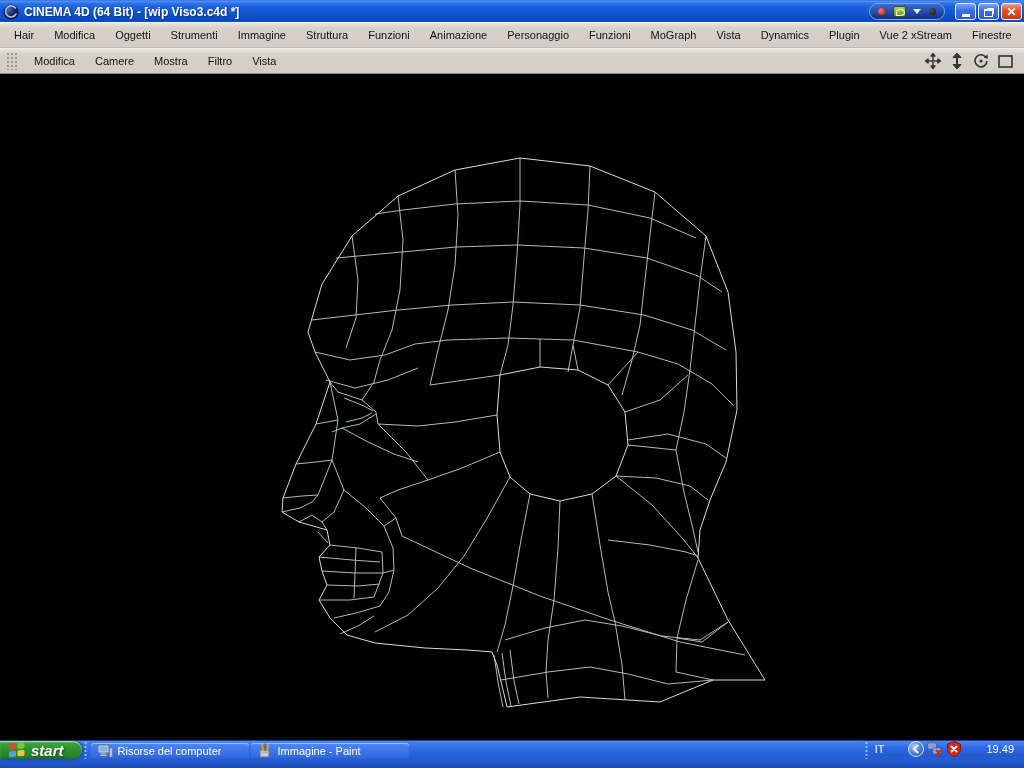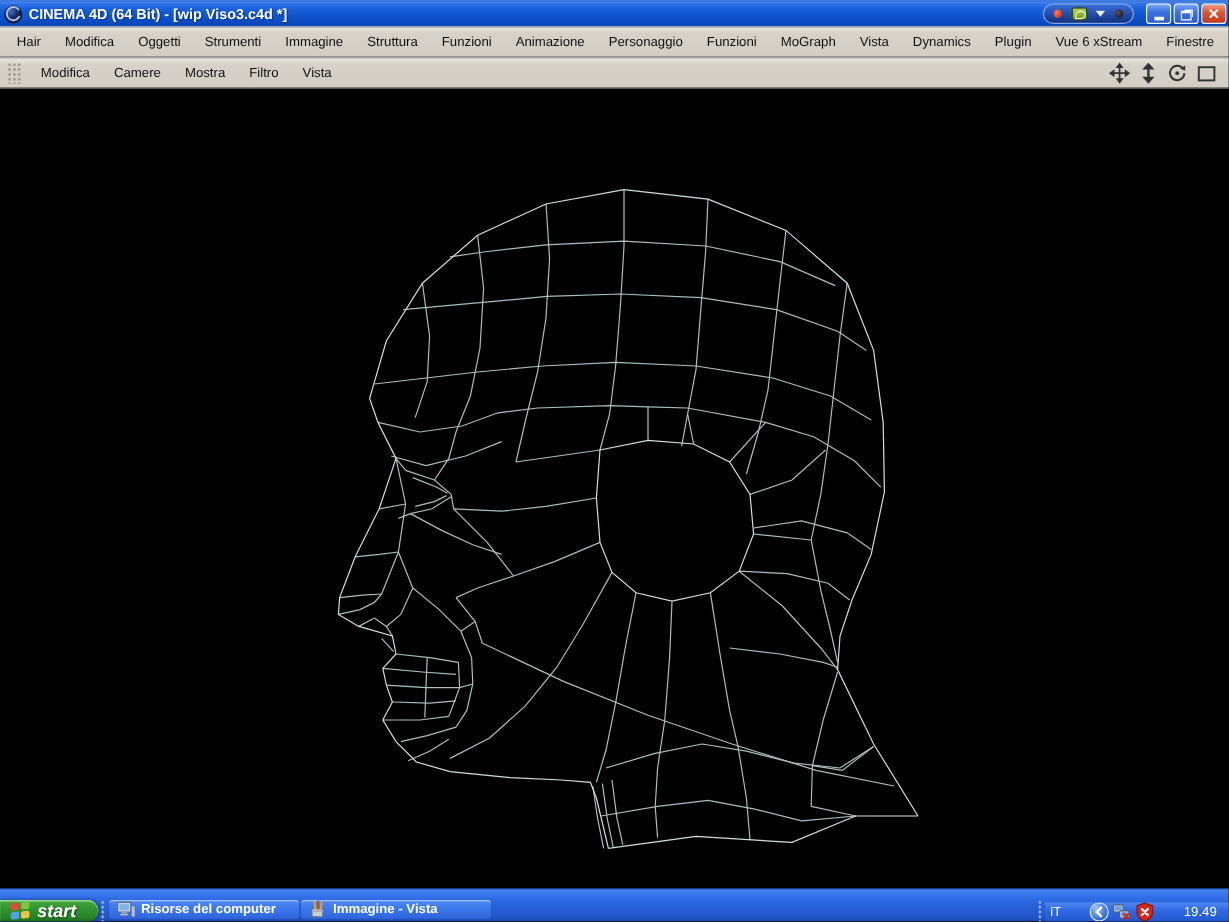--- a/index.html
+++ b/index.html
@@ -45,21 +45,21 @@
     background-size:4px 4px; }
   .nav-icons { display:flex; align-items:center; gap:6px; margin-right:6px; }
   .nav-icon { width:18px; height:18px; display:flex; align-items:center; justify-content:center; }
 
   
   .viewport { flex:1 1 auto; background:#000; position:relative; }
   .viewport svg { display:block; width:1024px; height:666px; }
 
   
   .taskbar {
-    height:28px; flex:0 0 28px; display:flex; align-items:flex-end;
+    height:28px; flex:0 0 28px; display:flex; align-items:flex-start;
     background:linear-gradient(180deg,#5a94f8 0%,#3e7cf0 6%,#2966e0 40%,#2158cc 80%,#1c4cb4 100%);
     border-top:1px solid #11securi 0; border-top:1px solid #123f96;
   }
   .start-btn {
     display:flex; align-items:center; gap:5px; padding:0 18px 0 8px; cursor:pointer;
     background:linear-gradient(180deg,#6abf60 0%,#3fa33a 12%,#2f9230 45%,#278527 80%,#1e6e1f 100%);
     border-radius:0 12px 12px 0; box-shadow:inset 0 1px 1px #a8e0a0, 1px 0 3px rgba(0,0,0,.45);
   }
   .start-label { color:#fff; font-size:15px; font-weight:bold; font-style:italic; text-shadow:1px 1px 2px #1a4d1a; }
   .tb-sep { width:8px; display:flex; align-items:center; justify-content:center; }
@@ -68,21 +68,21 @@
   .task-btn {
     display:flex; align-items:center; gap:5px; width:158px; margin:2px 1px; padding:0 6px;
     border-radius:3px; font-size:11px; color:#fff; cursor:pointer; overflow:hidden; white-space:nowrap;
     background:linear-gradient(180deg,#7fa9f7 0%,#4a85f2 10%,#3b76ea 50%,#3168dd 90%,#2a5cd0 100%);
     box-shadow:inset 0 1px 0 #9cc0fa;
   }
   .task-btn.active {
     background:linear-gradient(180deg,#16folds 0,#1a49a8 0%,#2155bc 20%,#2459c4 100%);
     box-shadow:inset 1px 1px 3px #0d2f78;
   }
-  .task-btn .tlabel { overflow:hidden; text-overflow:ellipsis;font-weight:bold; }
+  .task-btn .tlabel { overflow:hidden; text-overflow:ellipsis; }
   .task-icon { width:16px; height:16px; flex:0 0 16px; }
   .tb-space { flex:1; }
   .tray { display:flex; align-items:center; gap:24px; padding:0 10px 0 4px;
     background:linear-gradient(180deg,#4e88f4 0%,#2f6ae4 40%,#2158cc 100%); }
   .tray-lang,.tray-clock { color:#fff; font-size:11px; }
   .tray-icon { width:16px; height:16px; }
 
   svg { overflow:visible; }
 </style>
 </head>
@@ -130,21 +130,21 @@
         <span class="menu-item">Immagine</span>
         <span class="menu-item">Struttura</span>
         <span class="menu-item">Funzioni</span>
         <span class="menu-item">Animazione</span>
         <span class="menu-item">Personaggio</span>
         <span class="menu-item">Funzioni</span>
         <span class="menu-item">MoGraph</span>
         <span class="menu-item">Vista</span>
         <span class="menu-item">Dynamics</span>
         <span class="menu-item">Plugin</span>
-        <span class="menu-item">Vue 6 xStream</span>
+        <span class="menu-item">Vue 2 xStream</span>
         <span class="menu-item">Finestre</span>
       </span>
     <span class="mspacer"></span>
 
   </div>
 
   <div class="vtoolbar">
     <span class="grip"></span>
     <span id="vtoolbar-items" style="display:flex">
         <span class="menu-item">Modifica</span>
@@ -293,21 +293,21 @@
           <span class="tlabel">Risorse del computer</span>
         </div>
         <div class="task-btn">
           <span class="task-icon"><svg width="16" height="16" viewBox="0 0 16 16">
               <rect x="3" y="7" width="9" height="7" rx="1" fill="#c9cdd6" stroke="#6a7080"></rect>
               <rect x="4.5" y="1" width="1.8" height="7" fill="#d8a23a" transform="rotate(-8 5 4)"></rect>
               <rect x="7.2" y="0.5" width="1.8" height="7.5" fill="#b05a2a"></rect>
               <rect x="9.8" y="1.2" width="1.8" height="6.8" fill="#caa05a" transform="rotate(8 10 4)"></rect>
               <rect x="3" y="8.5" width="9" height="1.5" fill="#a8aeba"></rect>
             </svg></span>
-          <span class="tlabel">Immagine - Vista</span>
+          <span class="tlabel">Immagine - Paint</span>
         </div>
       </span>
     <span class="tb-space"></span>
     <span class="tb-sep">
         <i></i>
       </span>
     <div class="tray">
       <span class="tray-lang">IT</span>
       <span id="tray-icons" style="display:flex;align-items:center;gap:3px">
           <span class="tray-icon"><svg width="16" height="16" viewBox="0 0 16 16">

